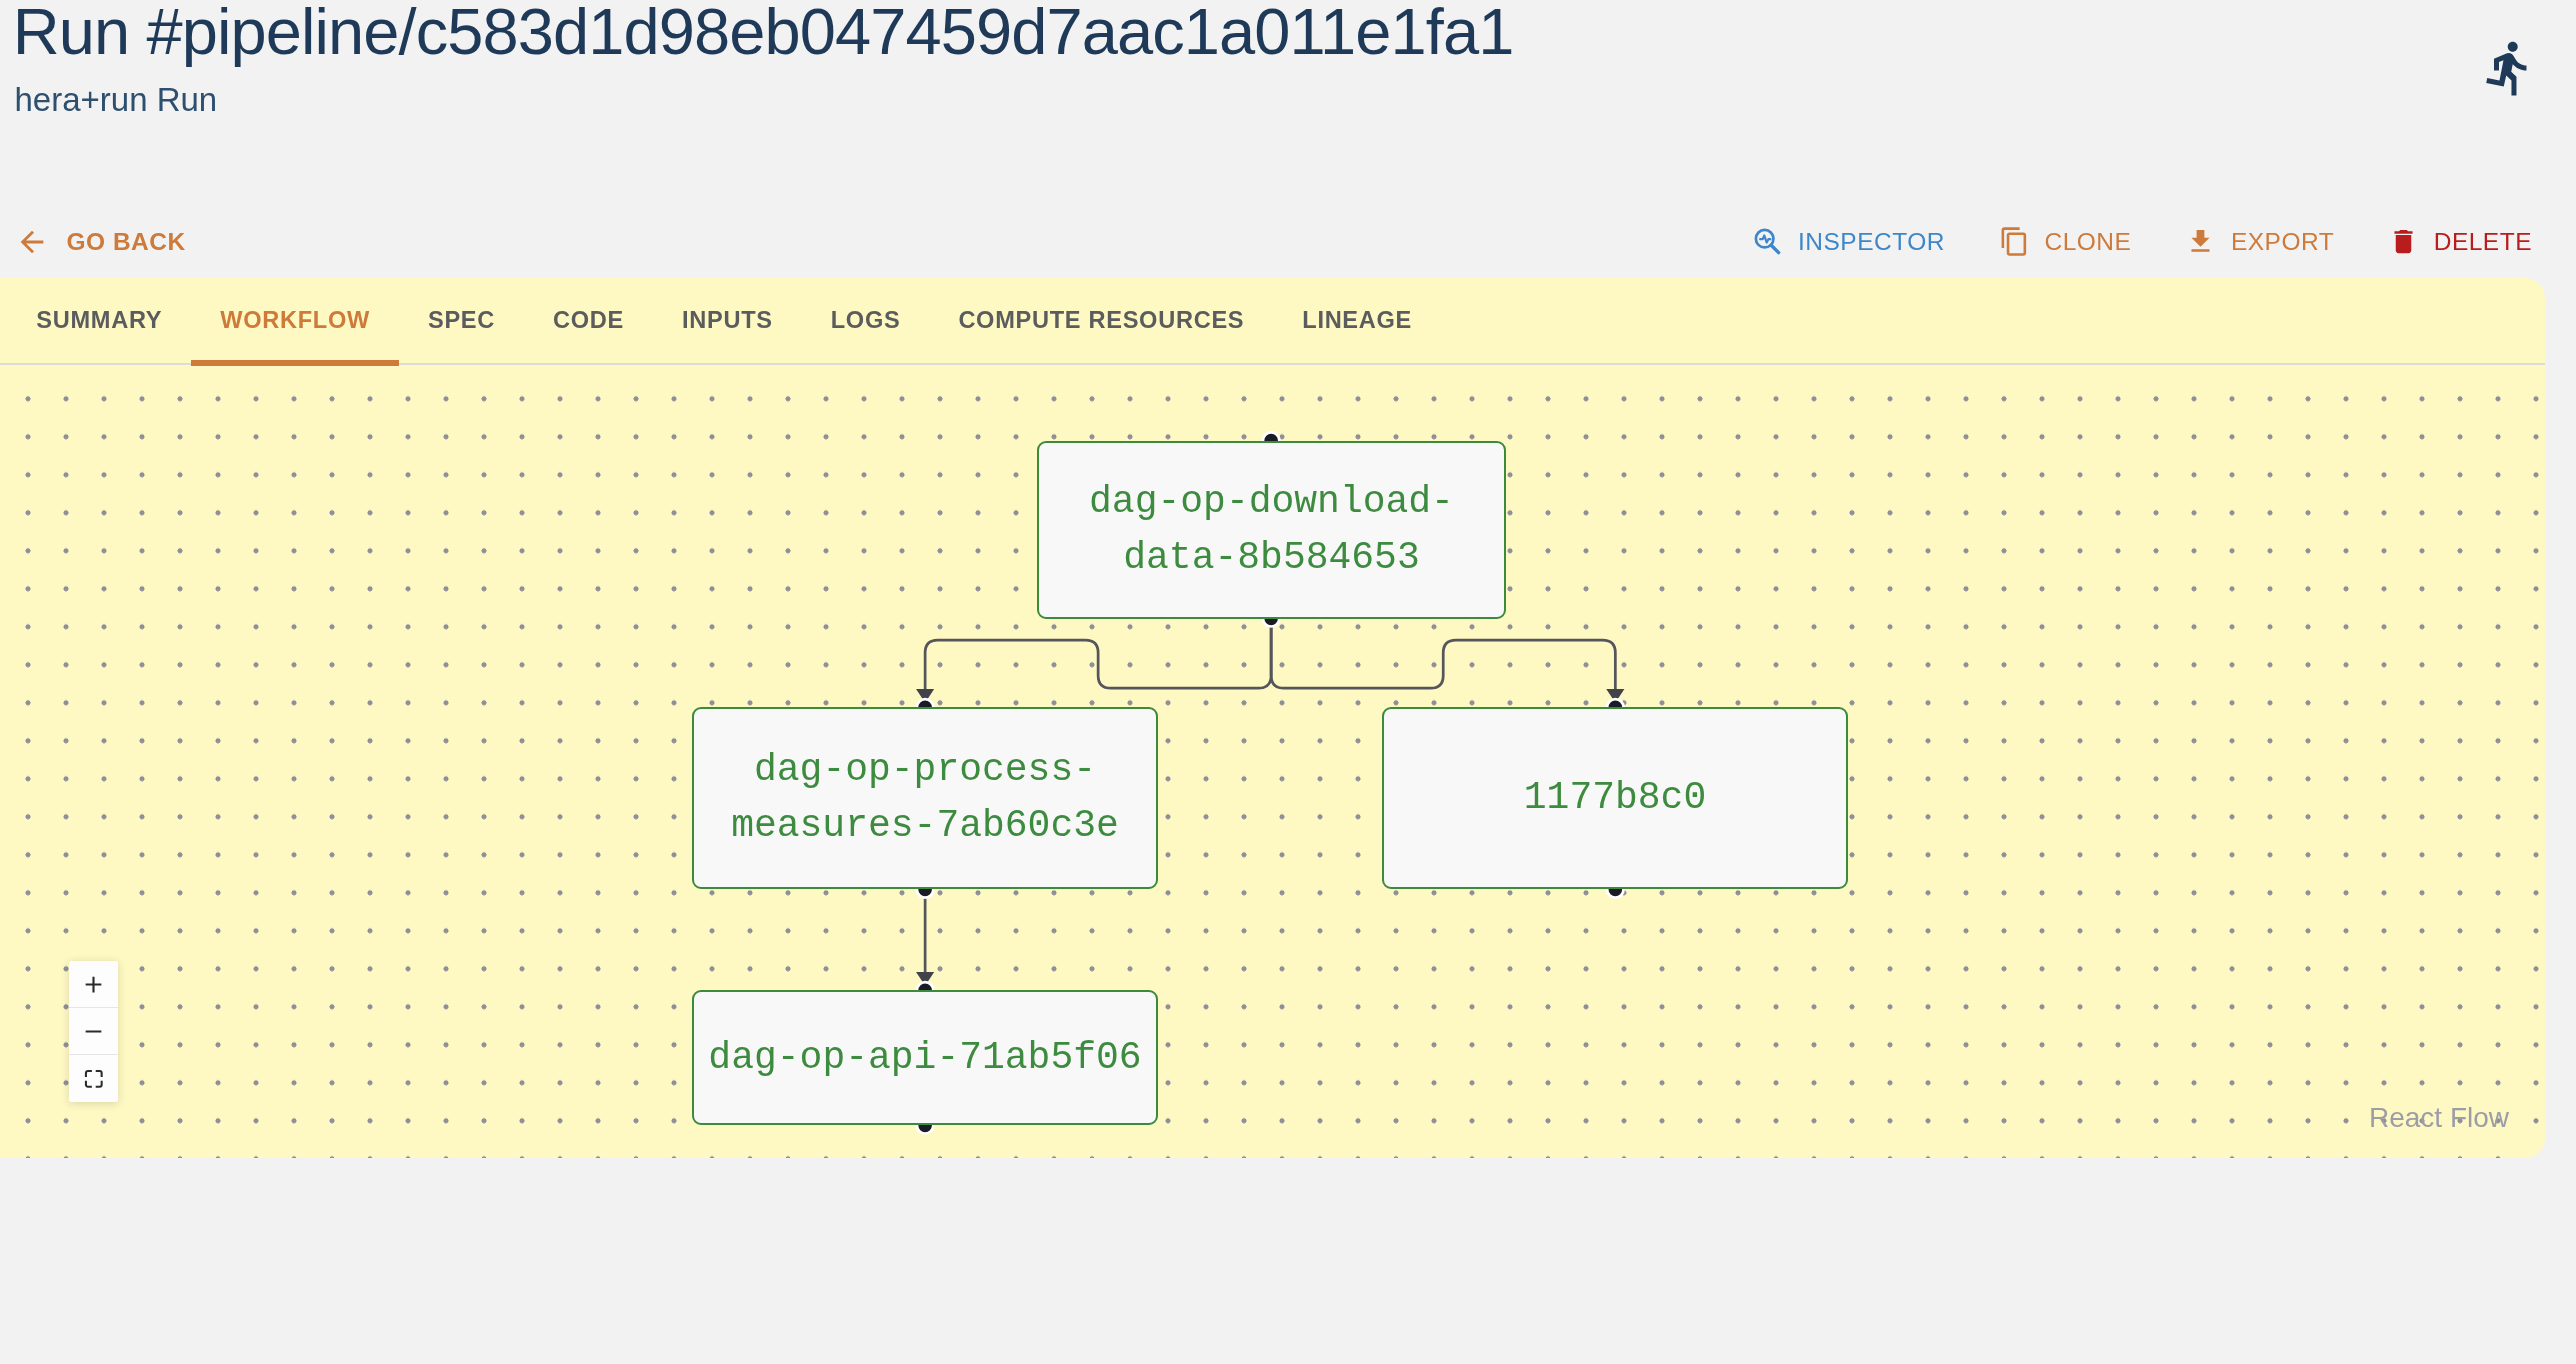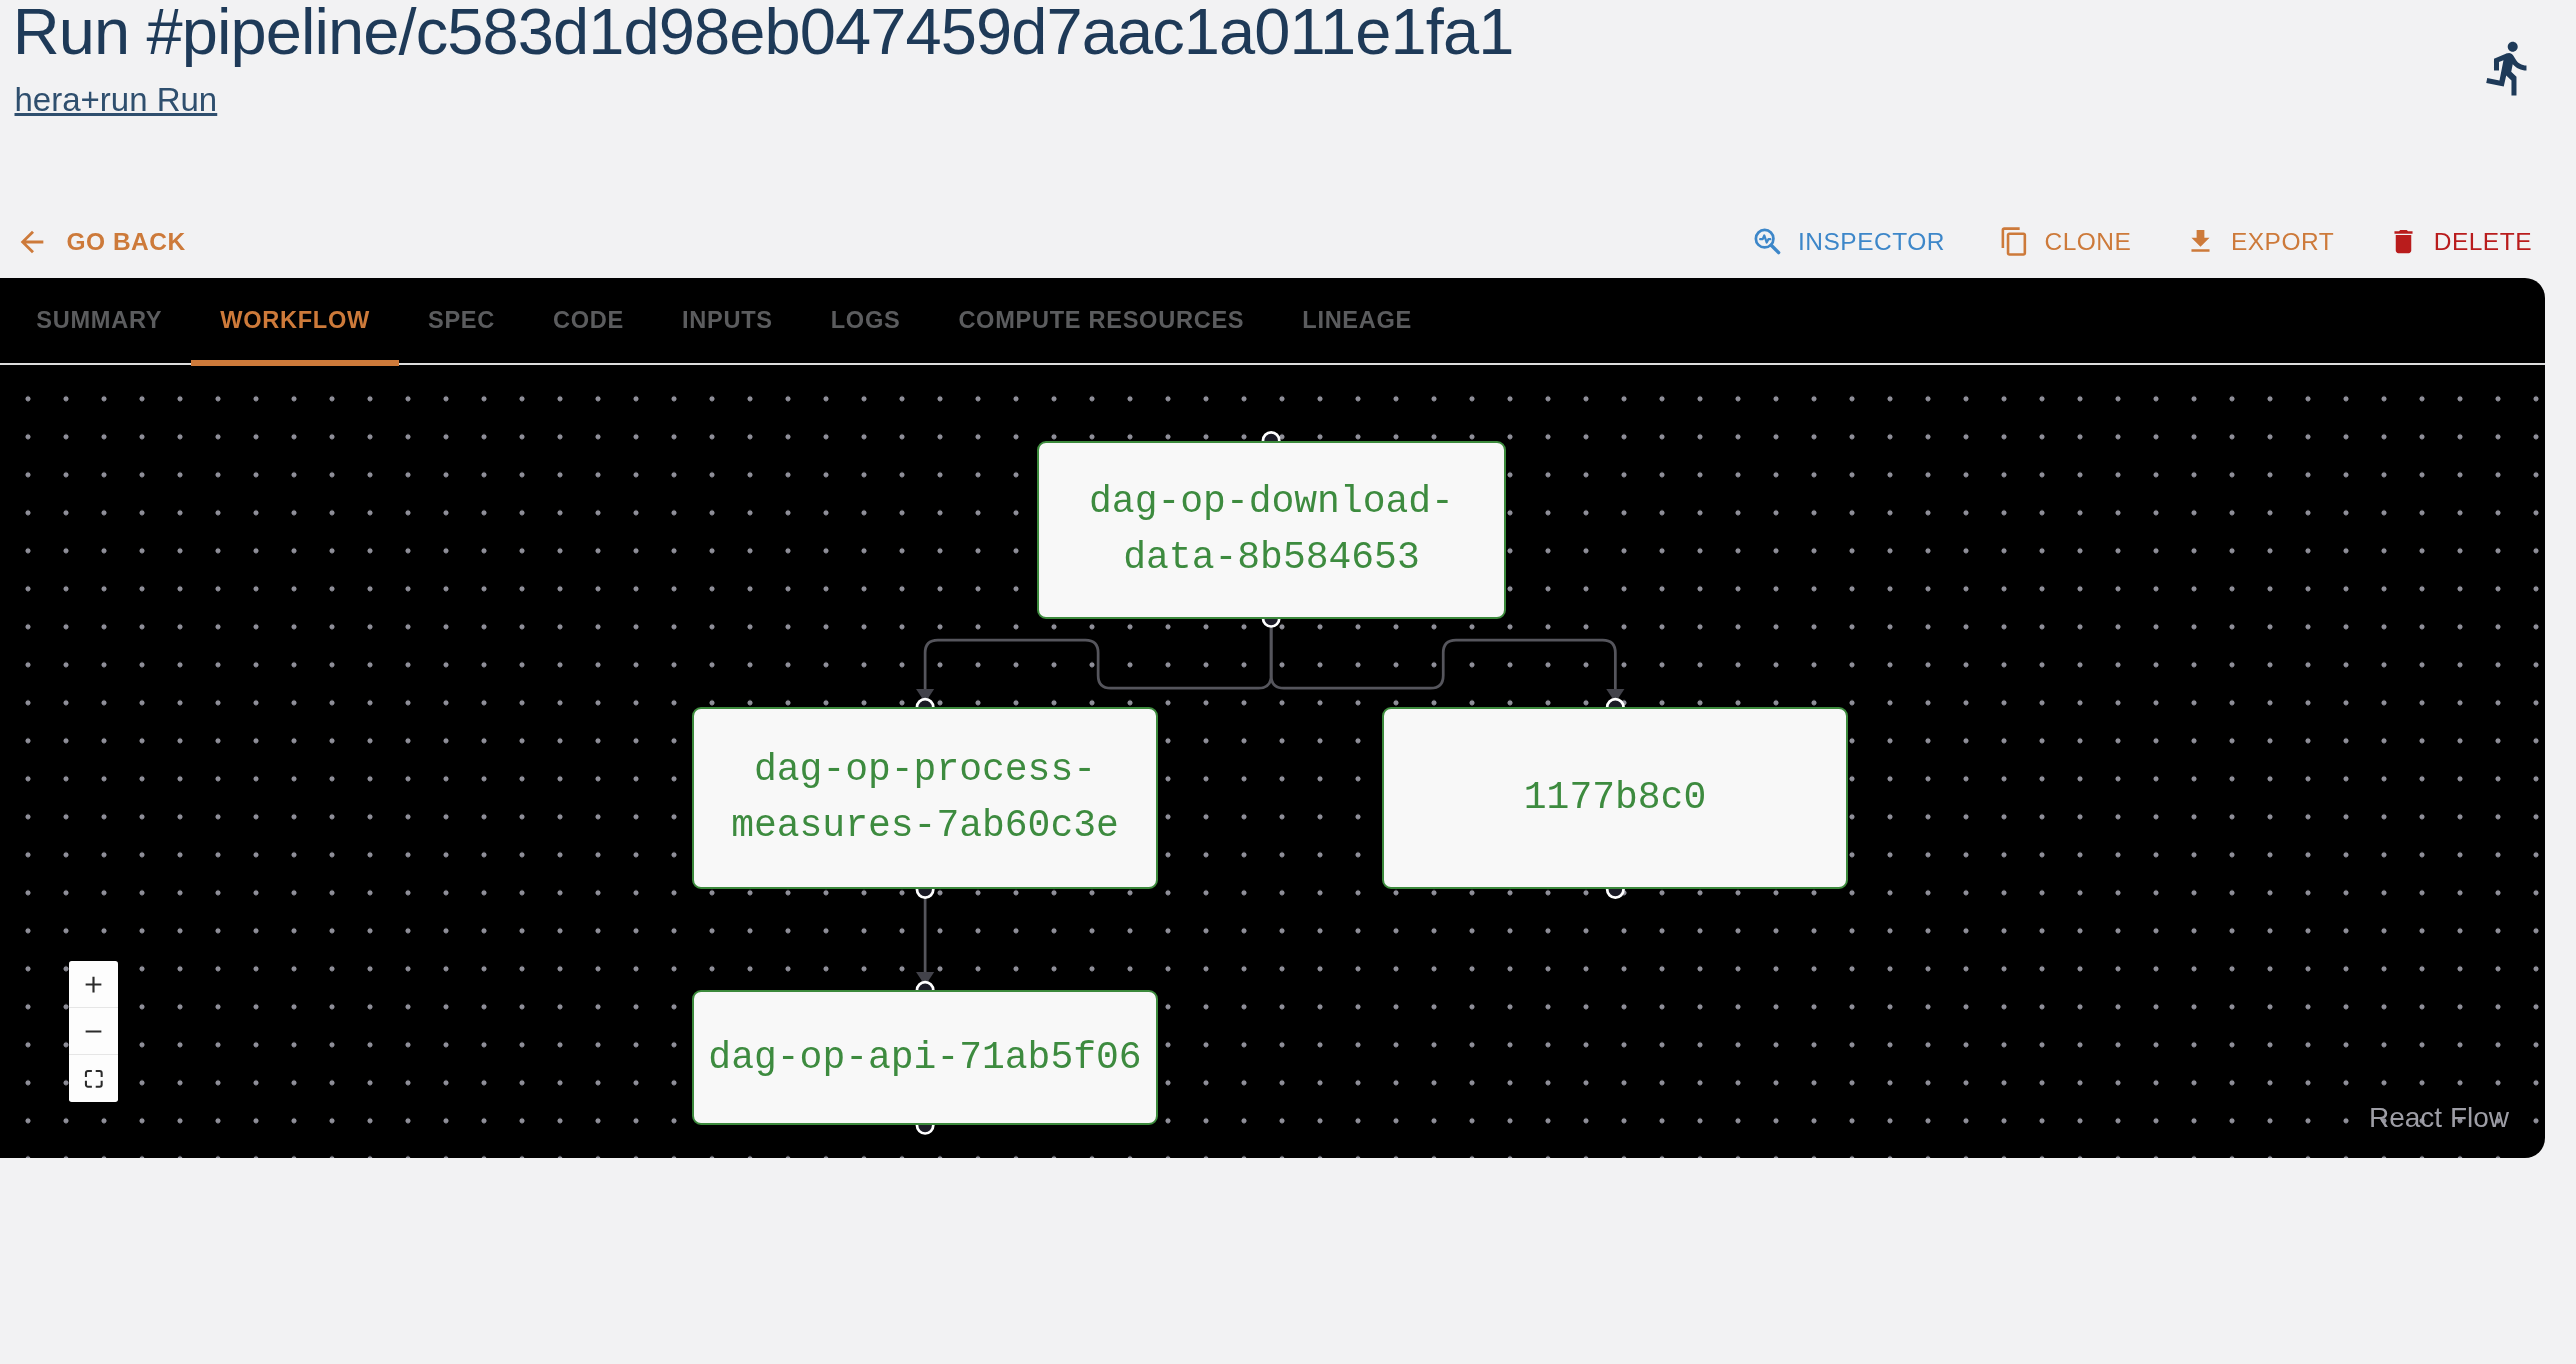--- a/index.html
+++ b/index.html
@@ -17,21 +17,20 @@
     position:absolute; left:12.7px; top:-3.6px;
     font-size:65px; line-height:71px; font-weight:400;
     letter-spacing:-0.9px;
     color:var(--navy,#1e3a58);
     white-space:nowrap;
   }
   .page-subtitle {
     position:absolute; left:14.5px; top:80px;
     font-size:33px; line-height:40px; font-weight:400;
     color:var(--subtitleNavy,#2f4f6e);
-    text-decoration:underline;
   }
   .runner { position:absolute; left:2479px; top:38px; width:60px; height:60px; color:var(--navy,#1e3a58); }
 
   
   .toolbar-row {
     position:absolute; left:0; right:0; top:216px; height:51px;
   }
   .go-back {
     position:absolute; left:14.5px; top:0; height:51px;
     display:flex; align-items:center; gap:18px;
@@ -47,21 +46,21 @@
     display:flex; align-items:center; gap:14.5px;
     font-size:24.5px; font-weight:400; letter-spacing:0.5px;
     cursor:pointer; white-space:nowrap;
   }
   .icon { display:inline-flex; align-items:center; justify-content:center; }
 
   
   .card {
     position:absolute; left:0; top:278px;
     width:2545px; height:880px;
-    background:#000000;
+    background:#fef9c3;
     border-radius:0 20px 20px 0;
   }
 
   
   .tabs {
     position:relative;
     display:flex; align-items:stretch;
     height:87px; padding-left:7.3px;
     border-bottom:2.7px solid #dcdcdc;
   }

